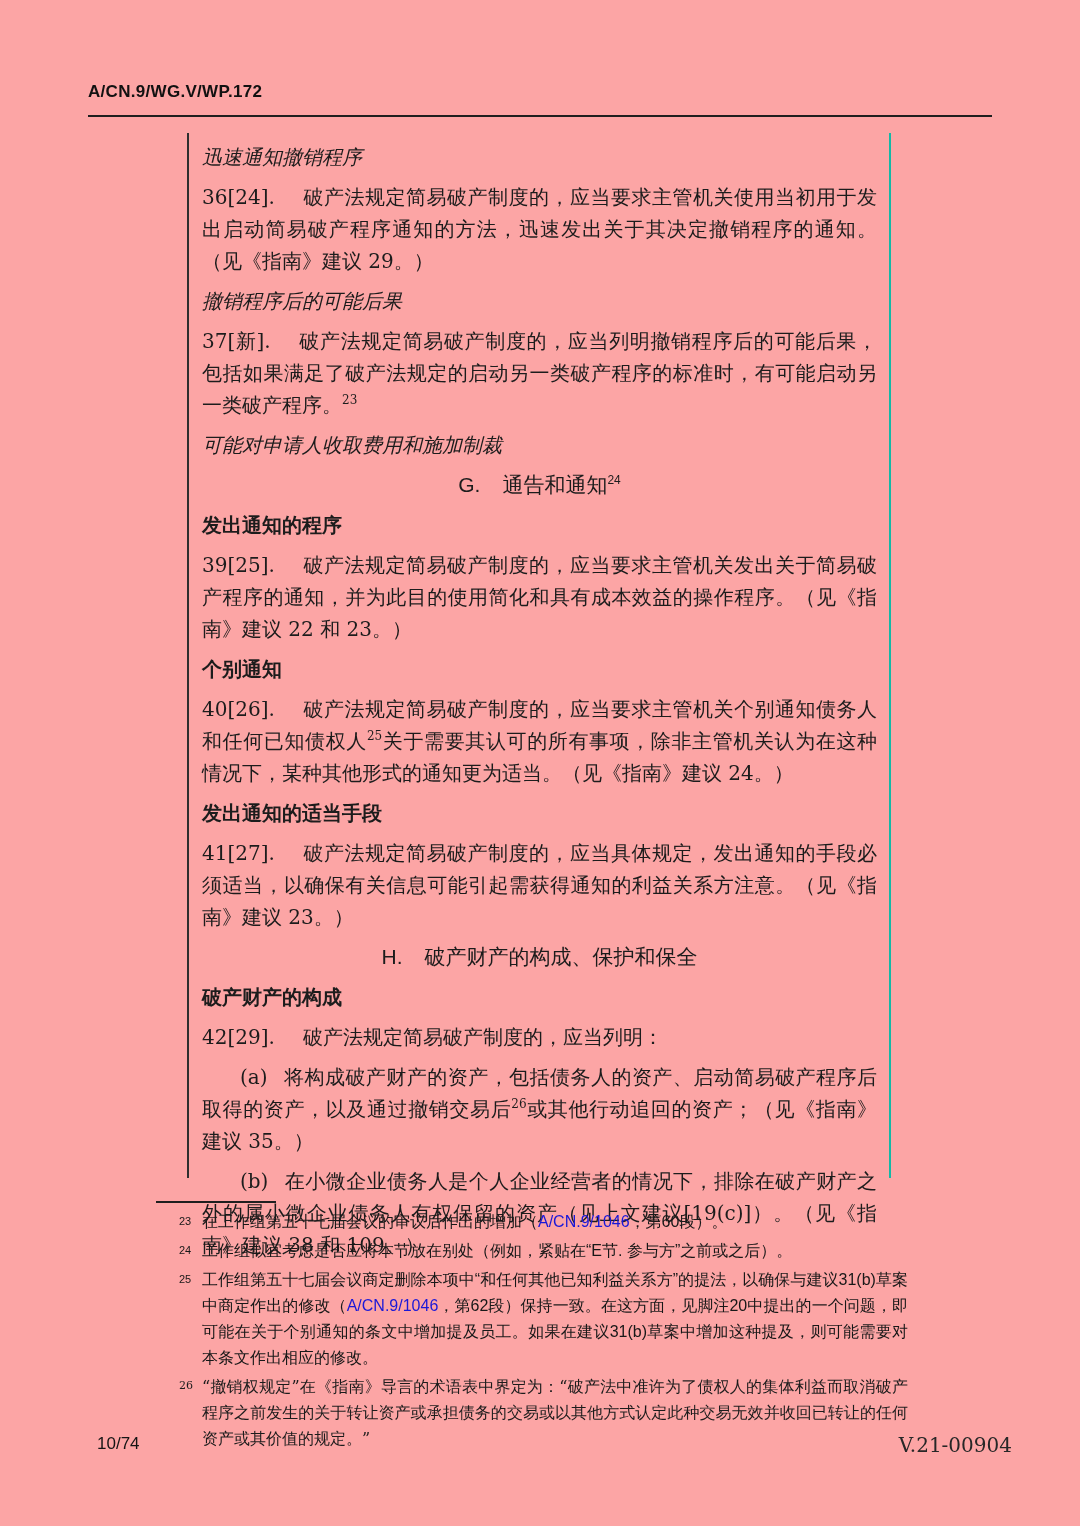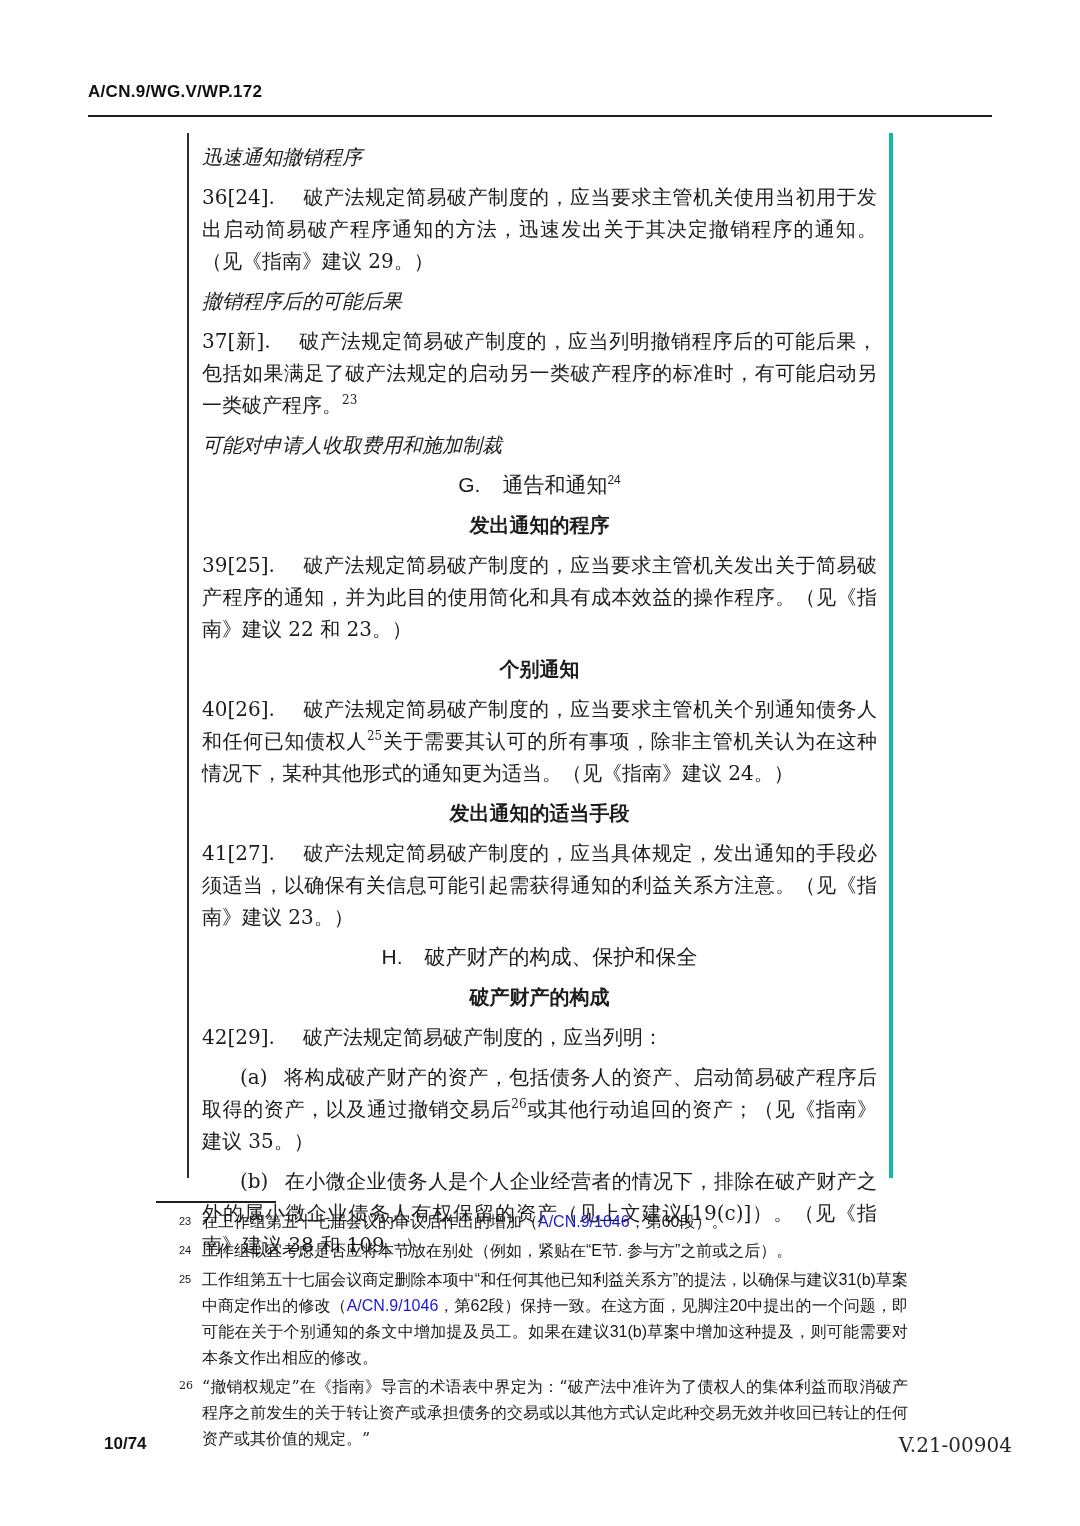--- a/index.html
+++ b/index.html
@@ -1,39 +1,39 @@
 <!DOCTYPE html>
 <html><head>
 <meta charset="utf-8">
 <style>
   html,body { margin:0; padding:0; background:#e9e9e9; }
   .page {
     position:relative; width:1080px; height:1526px; margin:0 auto;
-    background:#ffffff; color:#1c1c1c; overflow:hidden;
+    background:#fca5a5; color:#1c1c1c; overflow:hidden;
     font-family:"DejaVu Serif", serif;
   }
   
   .doc-header {
     position:absolute; left:88px; top:82px;
     font-family:"Liberation Sans", sans-serif; font-weight:bold;
     font-size:17px; letter-spacing:.3px; color:#111;
   }
   .header-rule { position:absolute; left:88px; top:115px; width:904px; height:2px; background:#1f1f1f; }
 
   
   .content-box {
     position:absolute; left:187px; top:133px; width:675px; height:1037px;
     padding:8px 12px 0 13px;
-    border-left:2px solid #2e2e2e; border-right:4px solid #14b8a6;
+    border-left:2px solid #2e2e2e; border-right:2px solid #14b8a6;
   }
   .para, .h-italic, .h-bold, .h-section {
     margin:0 0 8px 0; font-size:20px; line-height:32px; text-align:justify;
   }
   .h-italic { font-style:italic; }
-  .h-bold  { font-family:"Liberation Sans", sans-serif; font-weight:bold; text-align:center; }
+  .h-bold  { font-family:"Liberation Sans", sans-serif; font-weight:bold; text-align:left; }
   .h-section { font-family:"Liberation Sans", sans-serif; font-weight:normal; font-size:21px; text-align:center; }
   .h-section .sec-letter { display:inline-block; margin-right:22px; }
   .pnum { margin-right:28px; }
   .sub { text-indent:38px; }
   .sub .sub-label { margin-right:16px; }
   sup.ref { font-size:12px; line-height:0; vertical-align:super; }
 
   
   .fn-rule { position:absolute; left:156px; top:1201px; width:120px; height:2px; background:#1f1f1f; }
   .footnotes { position:absolute; left:156px; top:1209px; width:752px; }
@@ -41,22 +41,22 @@
     position:relative; padding-left:46px; margin-bottom:3px;
     font-size:16px; line-height:26px; text-align:justify;
   }
   .fn-marker { position:absolute; left:23px; top:-1px; font-size:11px; }
   .fn-sans { font-family:"Liberation Sans", sans-serif; color:#181818; }
   .fn-serif { font-family:"DejaVu Serif", serif; }
   .doclink { color:#1a18d8; text-decoration:none; cursor:pointer;margin-top:24px; }
 
   
   .footer-page {
-    position:absolute; left:104px; top:1434px;
-    font-family:"Liberation Sans", sans-serif; font-weight:bold; font-size:17px; color:#151515;
+    position:absolute; left:97px; top:1434px;
+    font-family:"Liberation Sans", sans-serif; font-weight:normal; font-size:17px; color:#151515;
   }
   .footer-ref { position:absolute; right:68px; top:1433px; font-size:20px; color:#272727; }
 </style>
 </head>
 <body>
 
 <div class="page">
 
   <div class="doc-header">A/CN.9/WG.V/WP.172</div>
   <div class="header-rule"></div>

